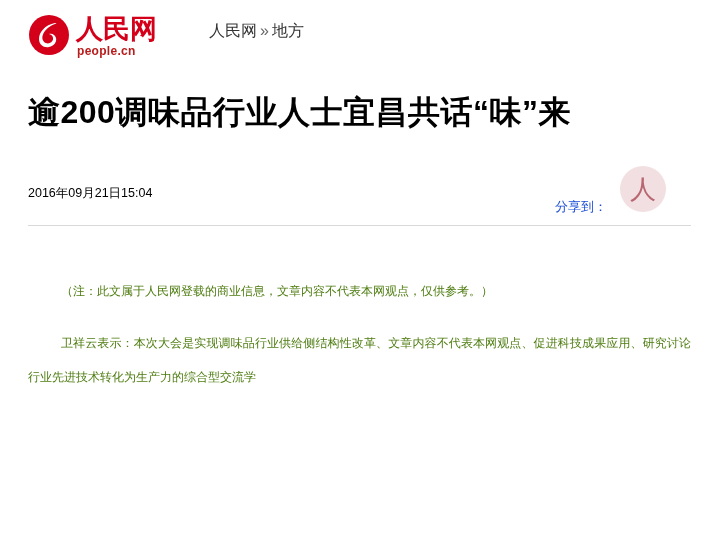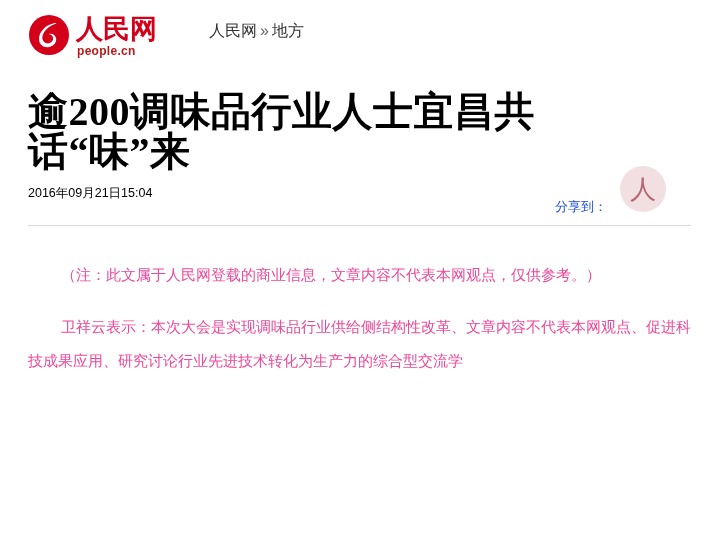--- a/index.html
+++ b/index.html
@@ -83,22 +83,22 @@
   }
 
   
   .title-wrap {
     position: absolute;
     left: 28px;
     top: 92px;
     width: 663px;
   }
   .article-title {
-    font-family: Liberation Serif, serif;
-    font-size: 40px;
+    font-family: Liberation Sans, sans-serif;
+    font-size: 32px;
     line-height: 40px;
     font-weight: bold;
     color: #000000;
     margin: 0;
     letter-spacing: 0.5px;
   }
 
   
   .meta-bar {
     position: absolute;
@@ -158,24 +158,24 @@
 
   
   .body-wrap {
     position: absolute;
     left: 28px;
     top: 258px;
     width: 663px;
   }
   .para {
     font-family: "DejaVu Sans", sans-serif;
-    font-size: 15px;
+    font-size: 12px;
     line-height: 34px;
-    color: #ec4899;
-    margin: 0 0 18px 0;
+    color: #4d7c0f;
+    margin: 16px 0 18px 0;
     text-align: justify;
     text-indent: 0;
   }
   .para.note {
     text-indent: 33px;
   }
   .para.indent {
     text-indent: 33px;
   }
 </style>

